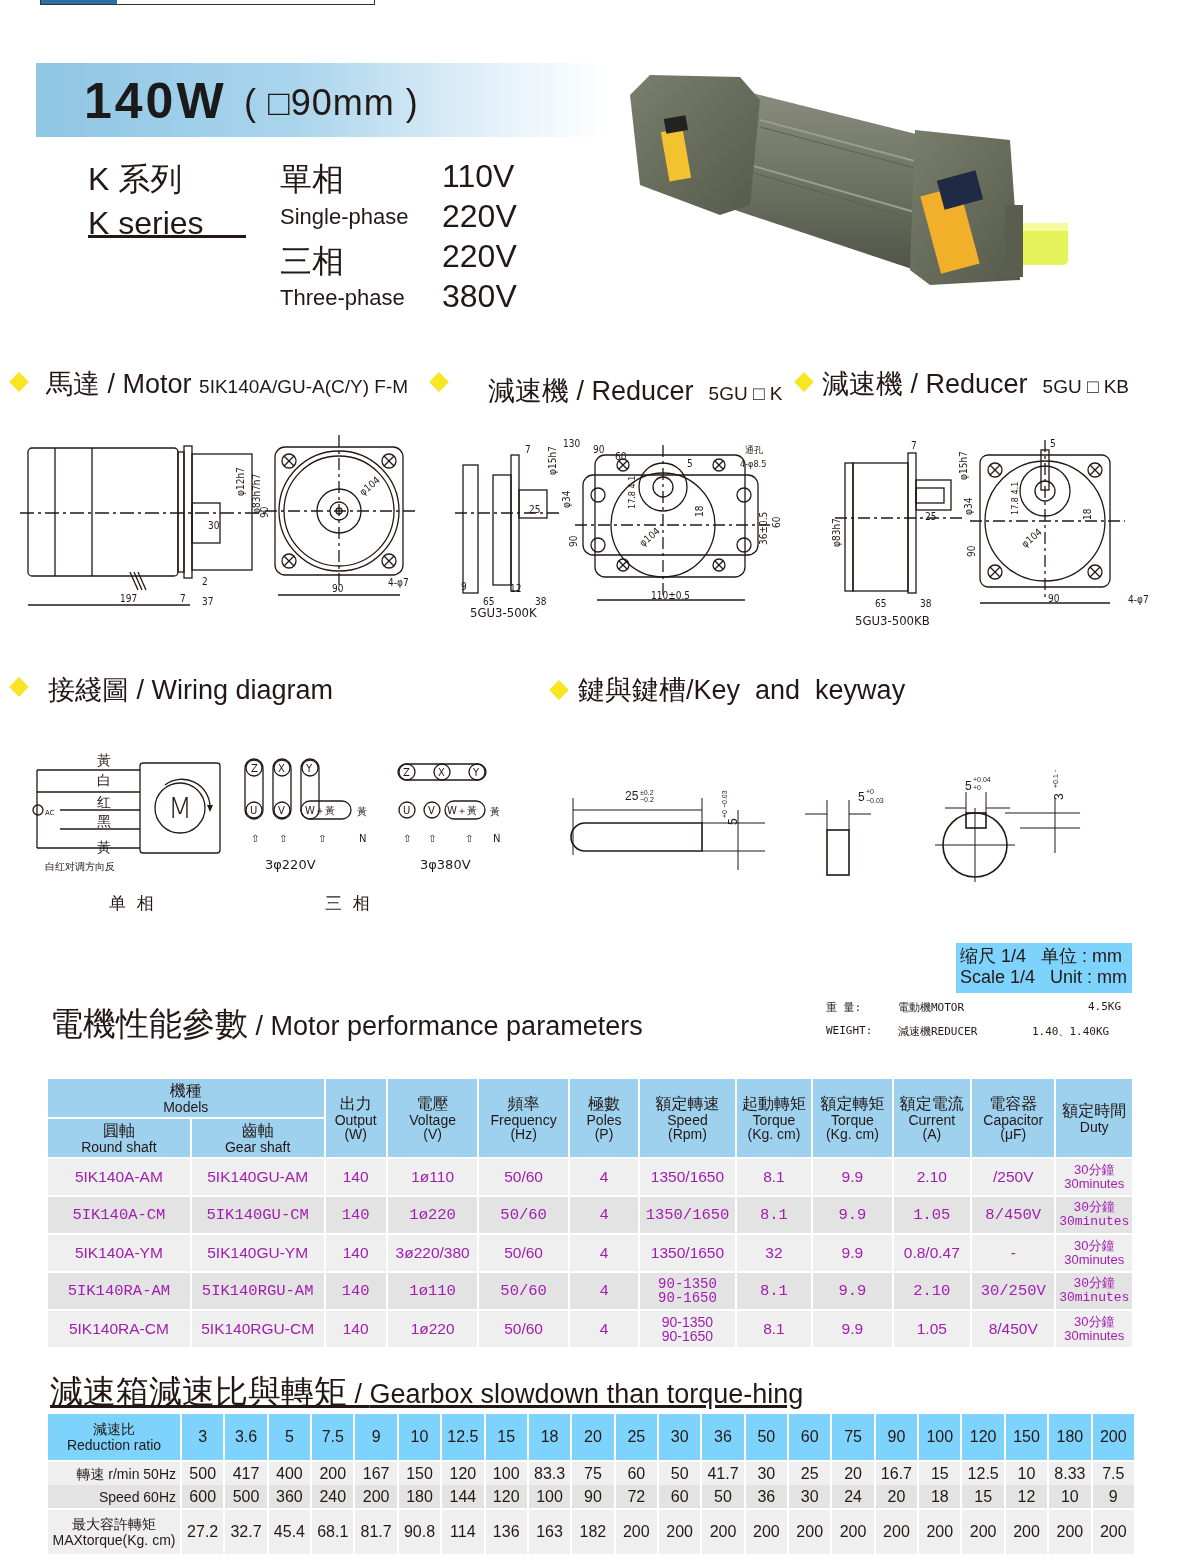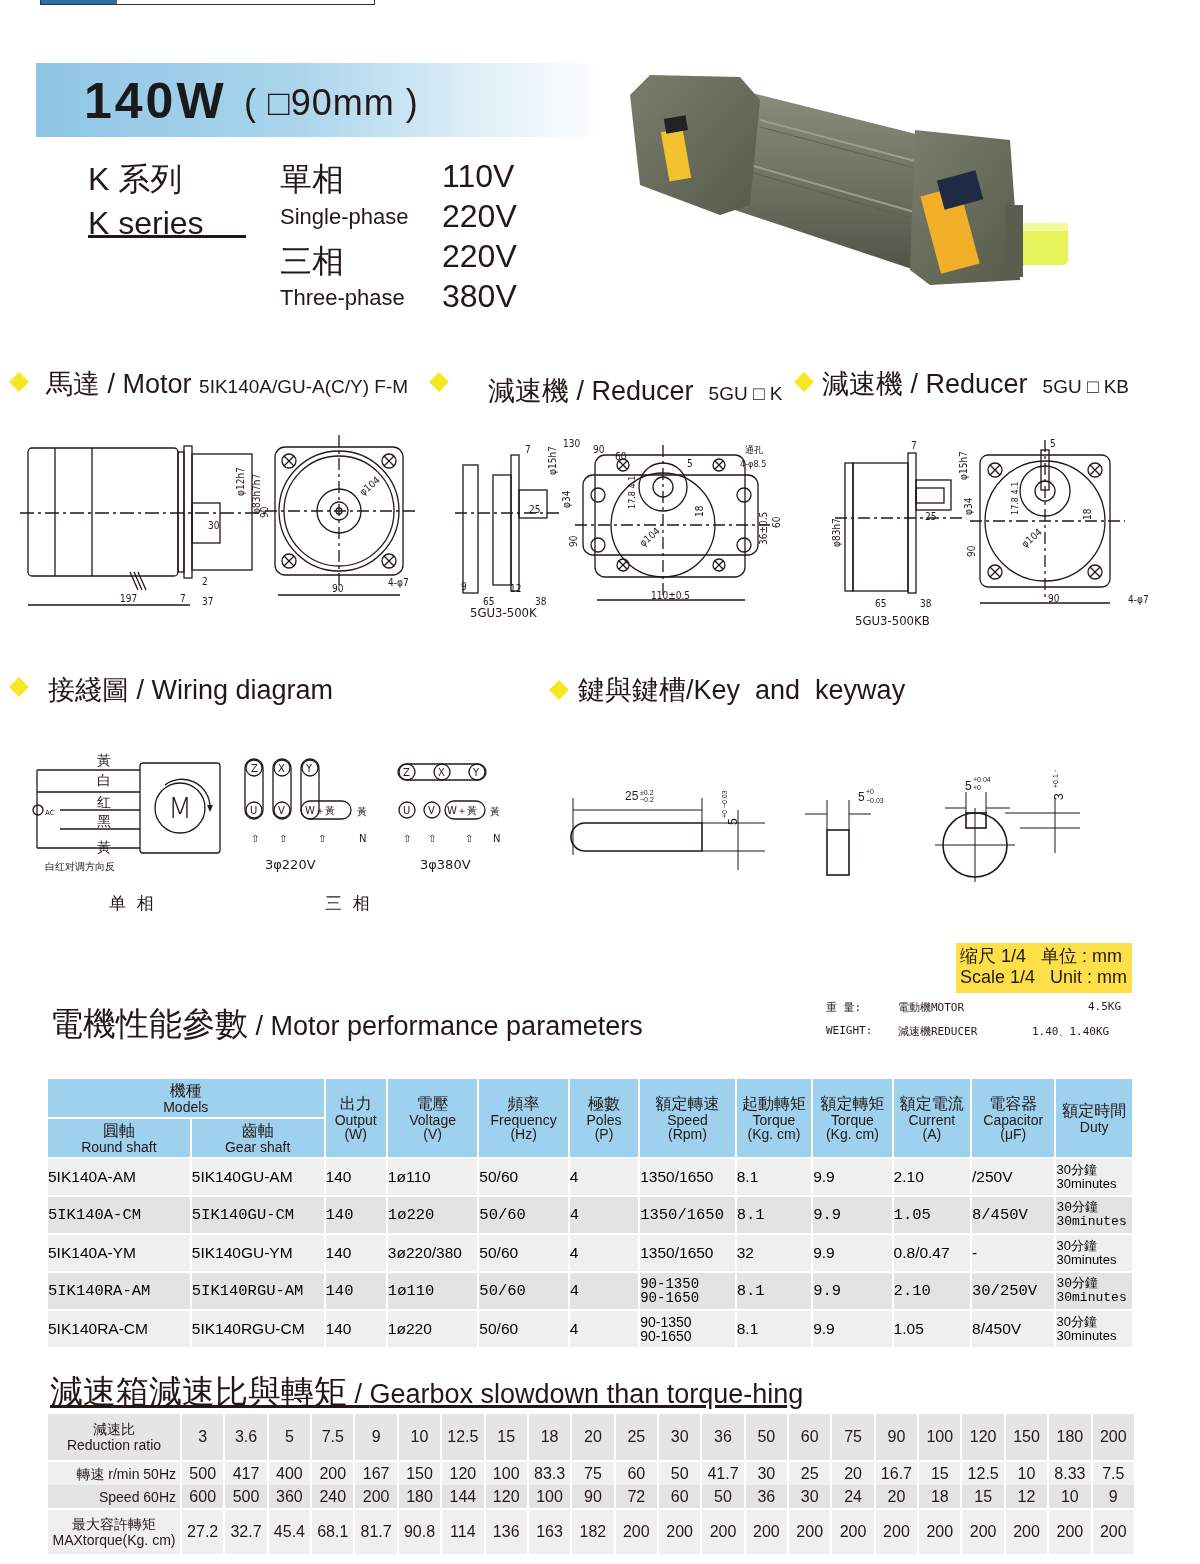--- a/index.html
+++ b/index.html
@@ -25,36 +25,36 @@
   
   .photo { left: 610px; top: 55px; width: 470px; height: 230px; }
 
   
   .diamond { width: 14px; height: 14px; background: #f7e623; transform: rotate(45deg); }
   .sec-h { font-size: 27px; white-space: nowrap; }
   .sec-h .small { font-size: 19px; }
 
   .drawing { background: #fff; }
 
-  .scale-box { left: 956px; top: 943px; width: 176px; height: 50px; background: #fde047; padding: 3px 0 0 4px; font-size: 18px; line-height: 21px; color: #231815; }
+  .scale-box { left: 956px; top: 943px; width: 176px; height: 50px; background: #7dd3fc; padding: 3px 0 0 4px; font-size: 18px; line-height: 21px; color: #231815; }
   .weight { font-family: "DejaVu Sans Mono", "Liberation Mono", monospace; font-size: 11px; color: #231815; }
 
   
   table { border-collapse: collapse; }
   .perf { position: absolute; left: 46px; top: 1046px; width: 1088px; table-layout: fixed; margin-top: 31px; }
   .perf th { background: #9dd1ee; border: 2px solid #fff; font-weight: normal; font-size: 14px; line-height: 14px; color: #231815; text-align: center; vertical-align: middle; }
   .perf th .cn { font-size: 16px; display: block; line-height: 18px; }
-  .perf td { border: 2px solid #fff; font-size: 15.5px; text-align: left; height: 38px; color: #000000; line-height: 14px; }
+  .perf td { border: 2px solid #fff; font-size: 15.5px; text-align: center; height: 38px; color: #a21caf; line-height: 14px; }
   .perf tr.odd td { background: #efefef; }
   .perf tr.even td { background: #e3e3e4; font-family: Liberation Mono, monospace; }
   .perf td.duty { font-size: 13px; line-height: 14px; }
 
   
   .gear { position: absolute; left: 46px; top: 1412px; width: 1090px; table-layout: fixed; }
-  .gear th { background: #e5e5e5; border: 2px solid #fff; font-weight: normal; font-size: 16px; color: #231815; height: 48px; }
+  .gear th { background: #7dd3fc; border: 2px solid #fff; font-weight: normal; font-size: 16px; color: #231815; height: 48px; }
   .gear th.first { font-size: 14px; line-height: 16px; }
   .gear td { border: 2px solid #fff; text-align: center; font-size: 16px; color: #231815; }
   .gear tr.r50 td { background: #efefef; height: 24px; border-bottom: 0; }
   .gear tr.r60 td { background: #e3e3e4; height: 24px; border-top: 0; }
   .gear tr.rmax td { background: #efefef; height: 46px; }
   .gear td.lab { font-size: 14px; line-height: 16px; }
 </style>
 </head>
 <body>
 

